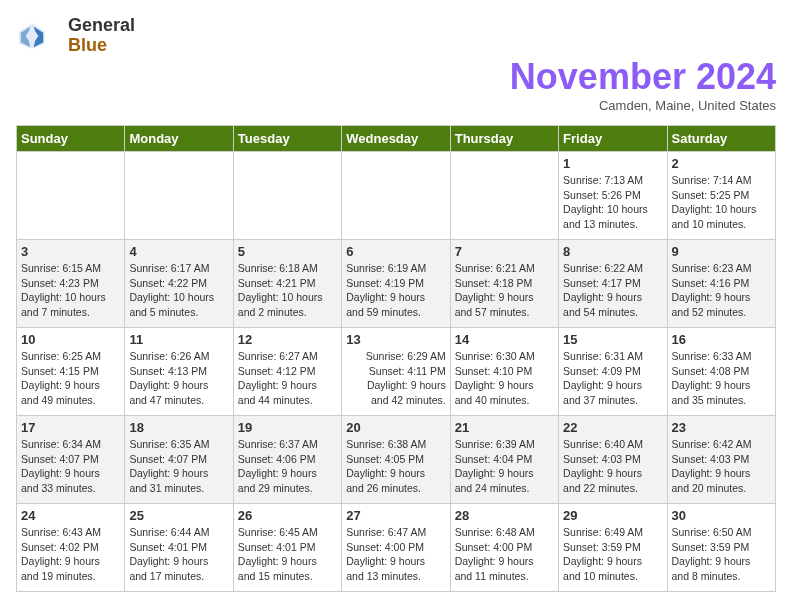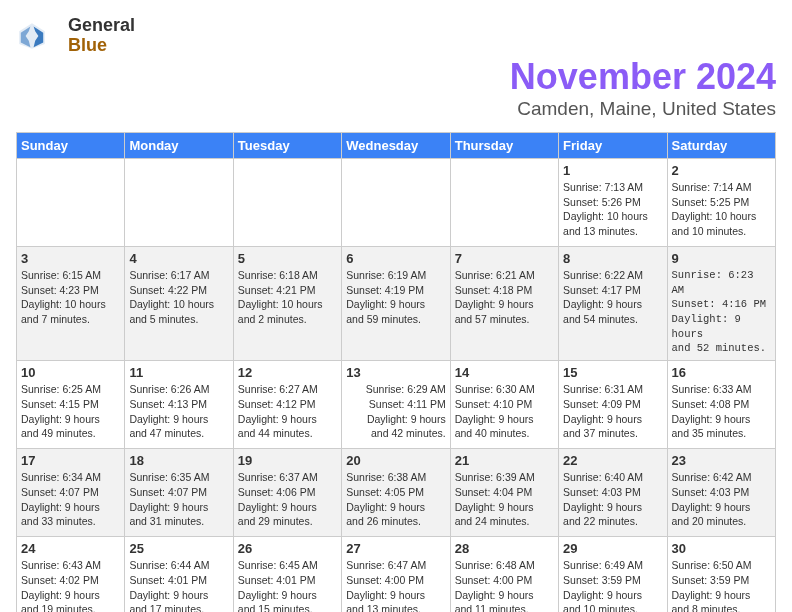--- a/index.html
+++ b/index.html
@@ -43,30 +43,30 @@
     .title-block {
       text-align: right;
     }
     .month-title {
       font-size: 36px;
       font-weight: bold;
       color: #8b5cf6;
       margin-top: 40px;
     }
     .location {
-      font-size: 19px;
+      font-size: 13px;
       color: #555;
     }
     .calendar-table {
       width: 100%;
       border-collapse: collapse;
       table-layout: fixed;
     }
     .calendar-table thead th {
-      background: #3b82f6;
+      background: #4d7c0f;
       color: #fff;
       font-size: 13px;
       font-weight: bold;
       padding: 5px 4px;
       text-align: left;
       border: 1px solid #ccc;
     }
     .calendar-table tbody td {
       border: 1px solid #ccc;
       vertical-align: top;
@@ -187,21 +187,21 @@
         </td>
         <td>
           <span class="day-number">8</span>
           <div class="day-info" style="white-space: pre-line;">Sunrise: 6:22 AM
 Sunset: 4:17 PM
 Daylight: 9 hours
 and 54 minutes.</div>
         </td>
         <td>
           <span class="day-number">9</span>
-          <div class="day-info" style="white-space: pre-line; font-family: Liberation Mono, monospace;">Sunrise: 6:23 AM
+          <div class="day-info" style="white-space: pre-line;">Sunrise: 6:23 AM
 Sunset: 4:16 PM
 Daylight: 9 hours
 and 52 minutes.</div>
         </td>
       </tr>
       <tr>
         <td>
           <span class="day-number">10</span>
           <div class="day-info" style="white-space: pre-line;">Sunrise: 6:25 AM
 Sunset: 4:15 PM

